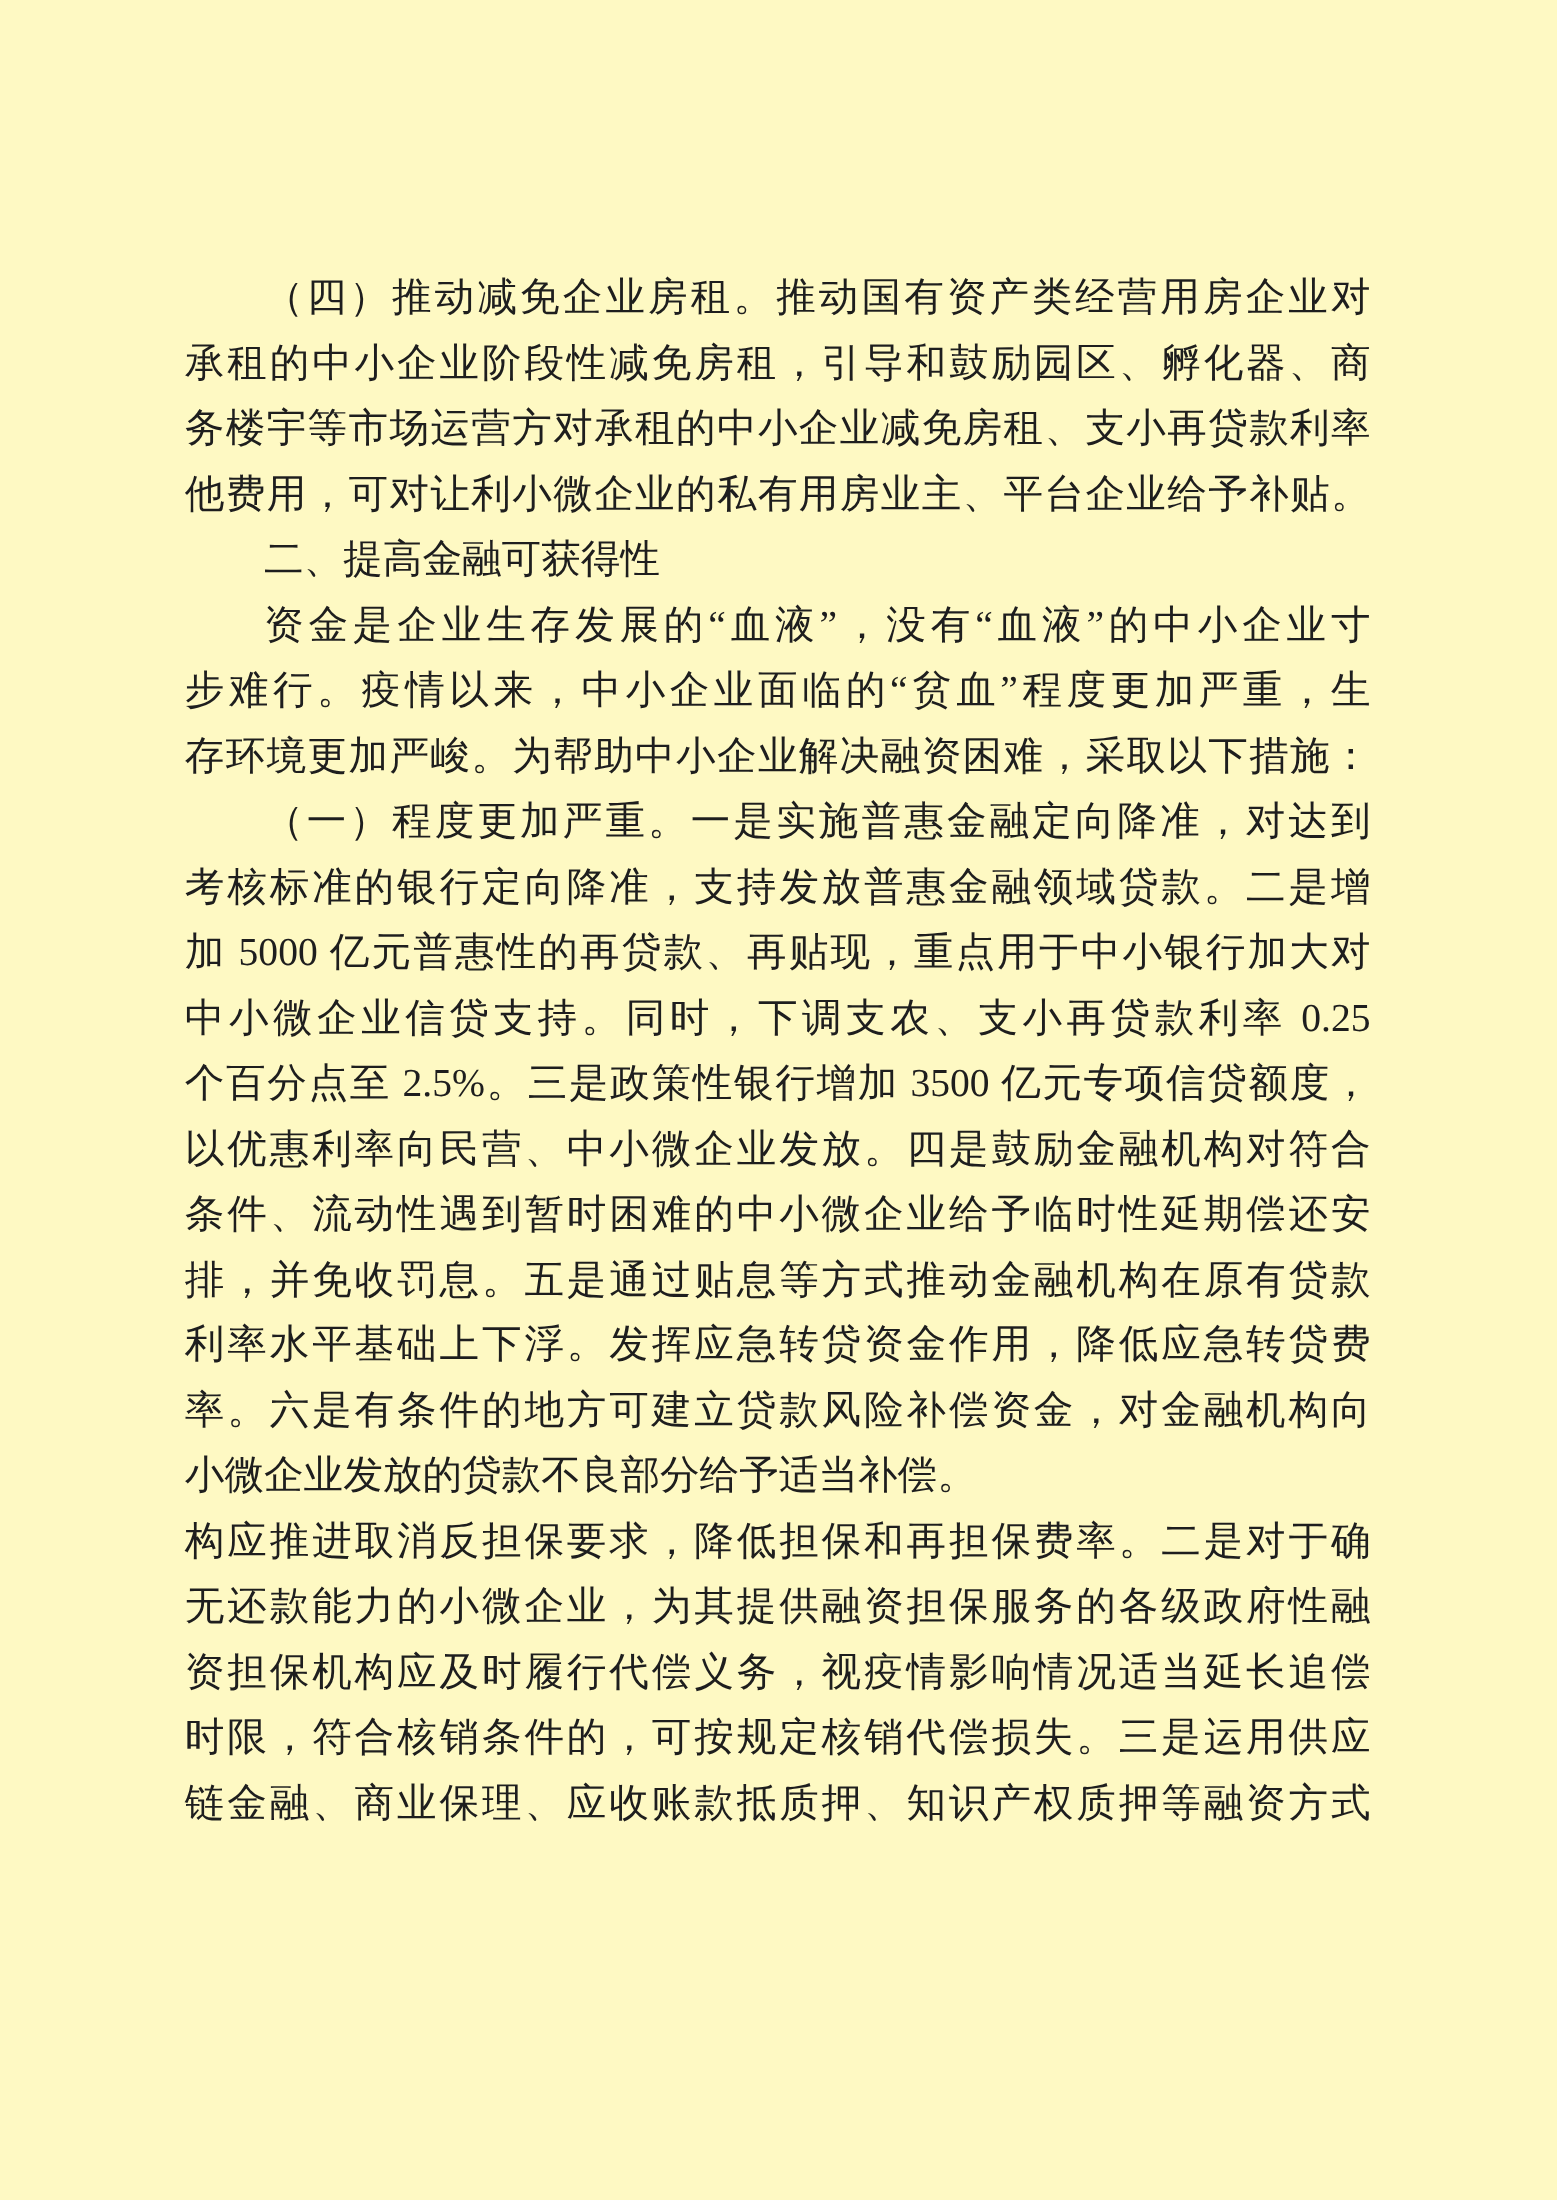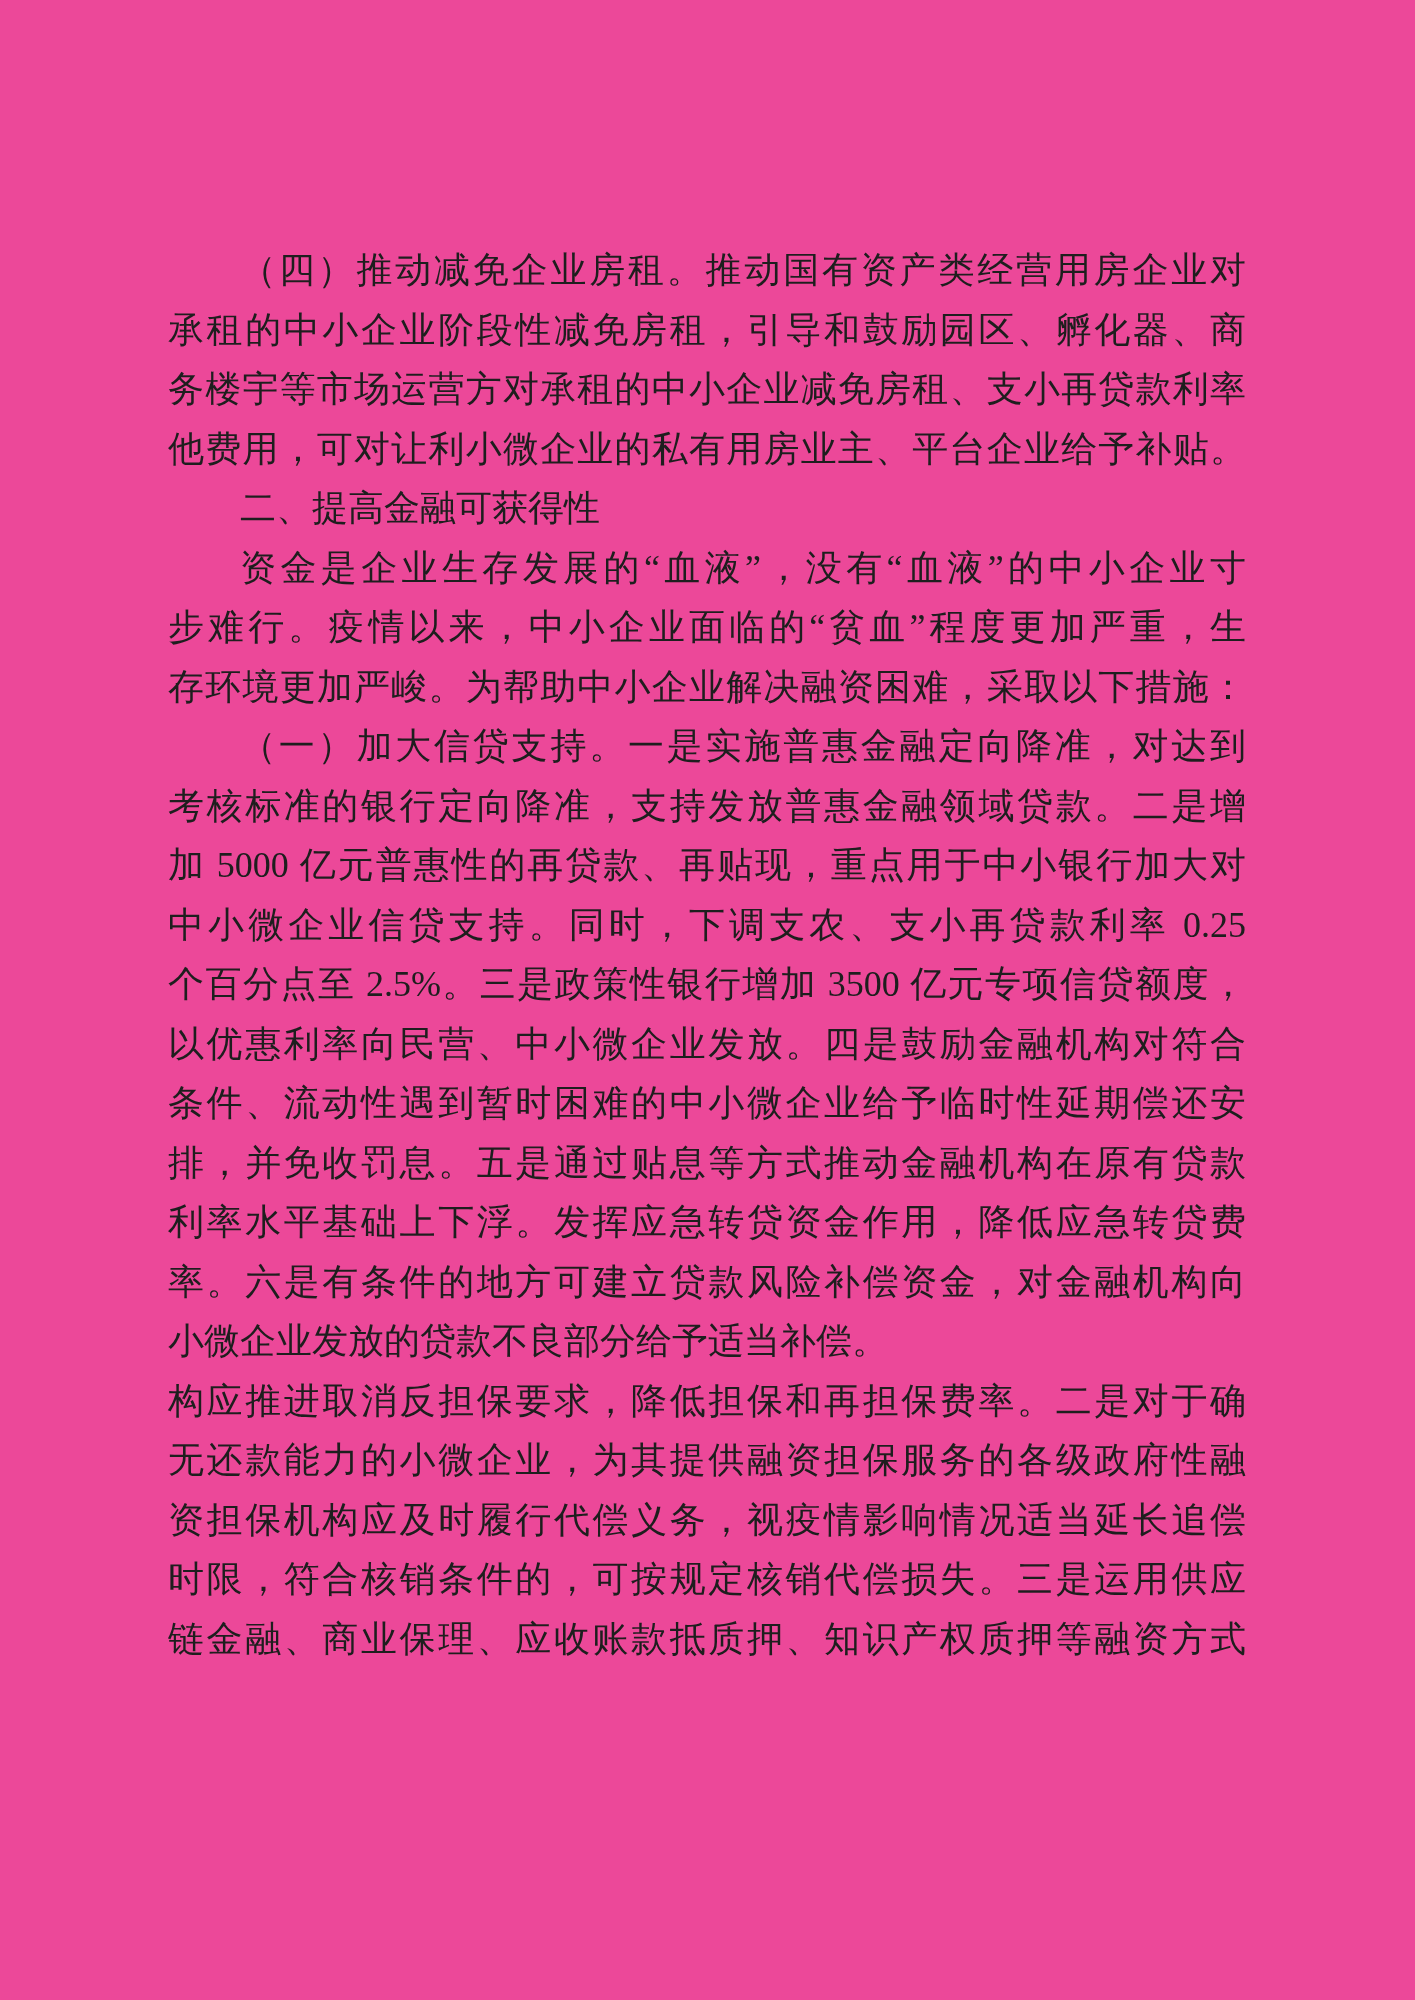--- a/index.html
+++ b/index.html
@@ -5,21 +5,21 @@
   html, body {
     margin: 0;
     padding: 0;
     background: #e8e8e8;
   }
   .page {
     position: relative;
     width: 1415px;
     height: 2000px;
     margin: 0 auto;
-    background: #ec4899;
+    background: #fef9c3;
     overflow: hidden;
     font-family: "Liberation Serif", "DejaVu Serif", serif;
     color: #1e1e1e;
   }
   .text-block {
     position: absolute;
     left: 168px;
     top: 241px;
     width: 1078px;
   }
@@ -61,21 +61,21 @@
 
   <div class="text-block" id="text-block">
       <div class="line indent">（四）推动减免企业房租。推动国有资产类经营用房企业对</div>
       <div class="line">承租的中小企业阶段性减免房租，引导和鼓励园区、孵化器、商</div>
       <div class="line">务楼宇等市场运营方对承租的中小企业减免房租、支小再贷款利率</div>
       <div class="line">他费用，可对让利小微企业的私有用房业主、平台企业给予补贴。</div>
       <div class="line indent no-stretch">二、提高金融可获得性</div>
       <div class="line indent">资金是企业生存发展的“血液”，没有“血液”的中小企业寸</div>
       <div class="line">步难行。疫情以来，中小企业面临的“贫血”程度更加严重，生</div>
       <div class="line">存环境更加严峻。为帮助中小企业解决融资困难，采取以下措施：</div>
-      <div class="line indent">（一）加大信贷支持。一是实施普惠金融定向降准，对达到</div>
+      <div class="line indent">（一）程度更加严重。一是实施普惠金融定向降准，对达到</div>
       <div class="line">考核标准的银行定向降准，支持发放普惠金融领域贷款。二是增</div>
       <div class="line">加 5000 亿元普惠性的再贷款、再贴现，重点用于中小银行加大对</div>
       <div class="line">中小微企业信贷支持。同时，下调支农、支小再贷款利率 0.25</div>
       <div class="line">个百分点至 2.5%。三是政策性银行增加 3500 亿元专项信贷额度，</div>
       <div class="line">以优惠利率向民营、中小微企业发放。四是鼓励金融机构对符合</div>
       <div class="line">条件、流动性遇到暂时困难的中小微企业给予临时性延期偿还安</div>
       <div class="line">排，并免收罚息。五是通过贴息等方式推动金融机构在原有贷款</div>
       <div class="line">利率水平基础上下浮。发挥应急转贷资金作用，降低应急转贷费</div>
       <div class="line">率。六是有条件的地方可建立贷款风险补偿资金，对金融机构向</div>
       <div class="line no-stretch">小微企业发放的贷款不良部分给予适当补偿。</div>

